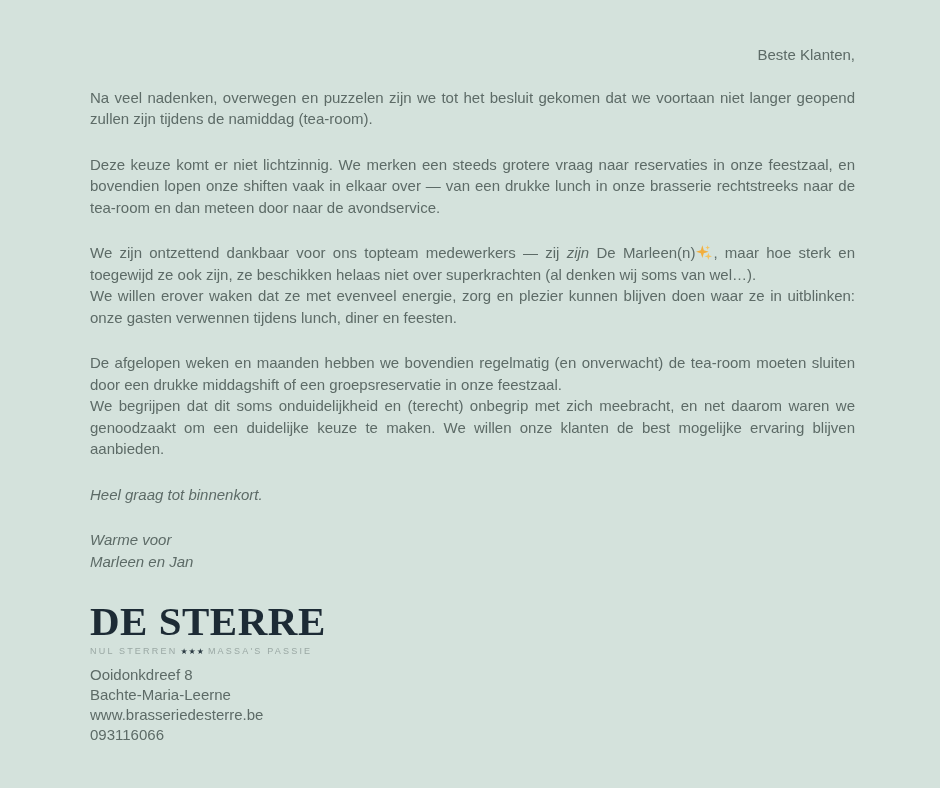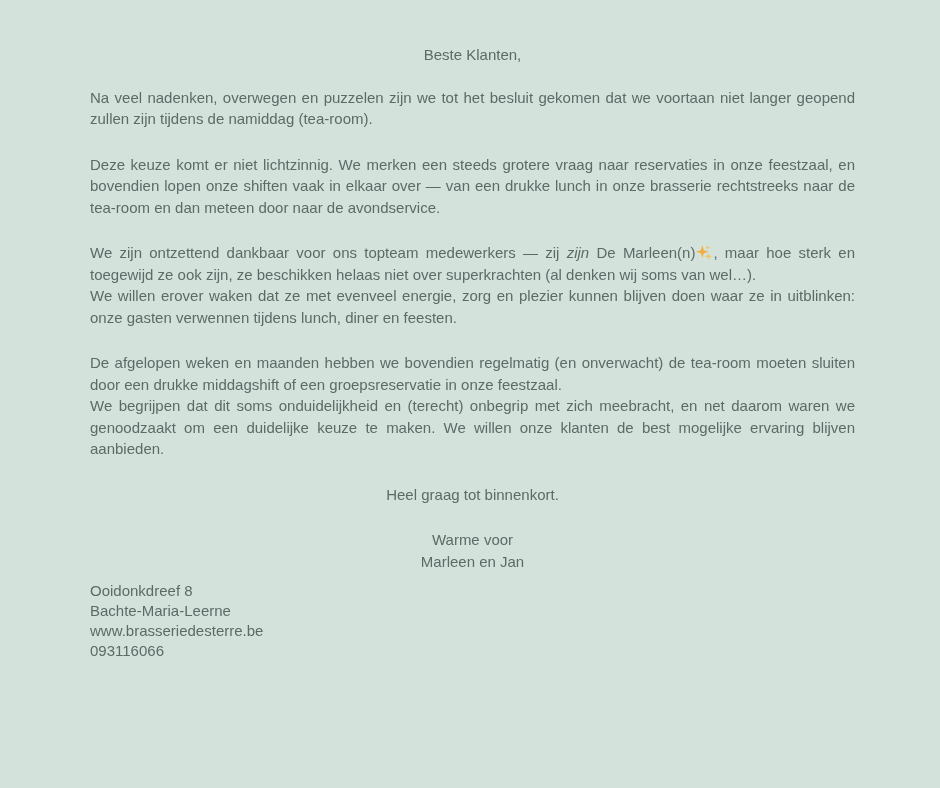--- a/index.html
+++ b/index.html
@@ -17,22 +17,22 @@
     padding: 44px 85px 0 90px;
     box-sizing: border-box;
   }
   .para {
     margin: 12px 0 24px 0;
     font-size: 15px;
     line-height: 21.5px;
     text-align: justify;
     color: #5d6b67;
   }
-  .salutation { margin: 0 0 21px 0; text-align: center; }
-  .no-justify { text-align: center; }
+  .salutation { margin: 0 0 21px 0; text-align: right; }
+  .no-justify { text-align: left; font-style: italic; }
   .signoff-block { margin: 0; }
   .sparkle { display: inline-block; margin: 0 1px; }
   .sparkle svg { vertical-align: -2px; }
   em { font-style: italic; }
   .brand { margin-top: 29px; }
   .logo {
     font-family: "Liberation Serif", "DejaVu Serif", serif;
     font-weight: 700;
     font-size: 41px;
     line-height: 1.0;
@@ -77,20 +77,24 @@
             <path d="M18.5 13 L19.8 17.2 L24 18.5 L19.8 19.8 L18.5 24 L17.2 19.8 L13 18.5 L17.2 17.2 Z" fill="#f6c35b"></path>
             <path d="M17.5 2 L18.4 4.6 L21 5.5 L18.4 6.4 L17.5 9 L16.6 6.4 L14 5.5 L16.6 4.6 Z" fill="#f6c35b"></path>
           </svg></span><span>, maar hoe sterk en toegewijd ze ook zijn, ze beschikken helaas niet over superkrachten (al denken wij soms van wel…).</span><br><span>We willen erover waken dat ze met evenveel energie, zorg en plezier kunnen blijven doen waar ze in uitblinken: onze gasten verwennen tijdens lunch, diner en feesten.</span></p>
 
     <p class="para"><span>De afgelopen weken en maanden hebben we bovendien regelmatig (en onverwacht) de tea-room moeten sluiten door een drukke middagshift of een groepsreservatie in onze feestzaal.</span><br><span>We begrijpen dat dit soms onduidelijkheid en (terecht) onbegrip met zich meebracht, en net daarom waren we genoodzaakt om een duidelijke keuze te maken. We willen onze klanten de best mogelijke ervaring blijven aanbieden.</span></p>
 
     <p class="para no-justify">Heel graag tot binnenkort.</p>
 
     <p class="para no-justify signoff-block"><span>Warme voor</span><br><span>Marleen en Jan</span></p>
 
+    <div class="brand">
+      <div class="logo">DE STERRE</div>
+      <div class="tagline"><span>NUL STERREN</span><span class="stars">★★★</span><span>MASSA'S PASSIE</span></div>
+    </div>
 
     <div class="contact">
       <div>Ooidonkdreef 8</div>
       <div>Bachte-Maria-Leerne</div>
       <div>www.brasseriedesterre.be</div>
       <div>093116066</div>
     </div>
 
   </div>
 </div>

